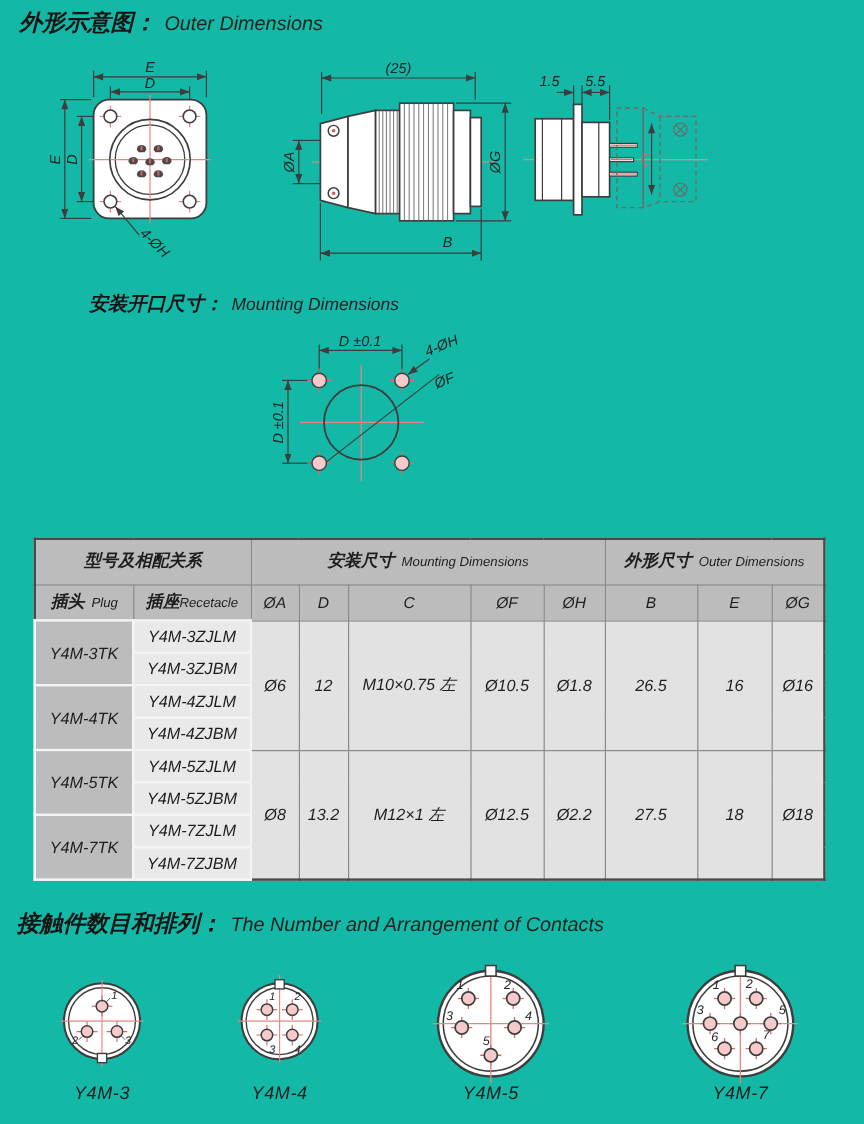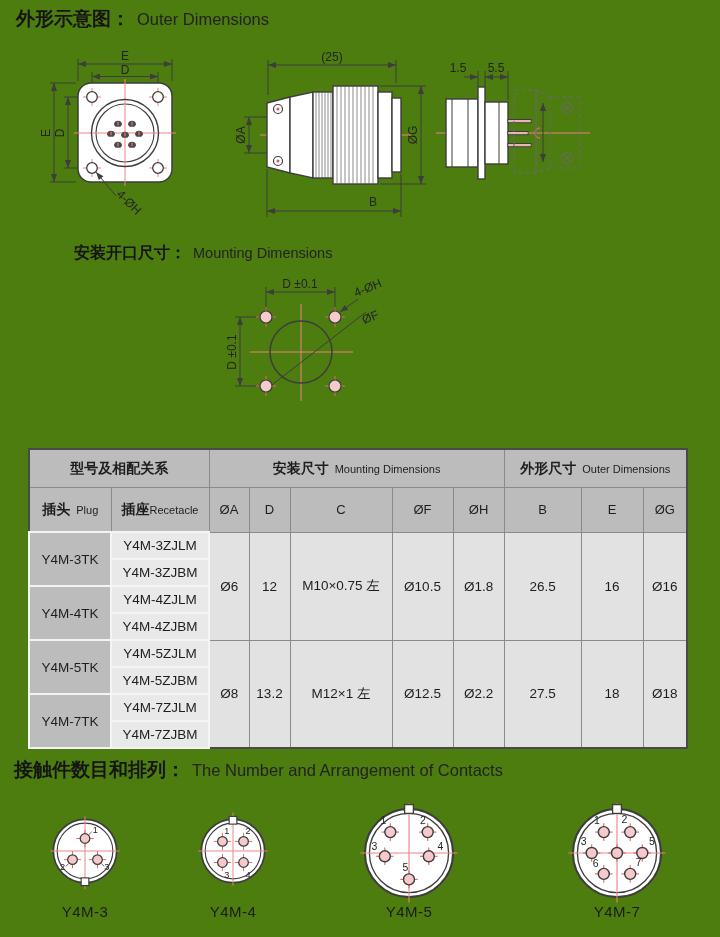--- a/index.html
+++ b/index.html
@@ -1,17 +1,17 @@
 <!DOCTYPE html>
 <html><head>
 <meta charset="utf-8">
 <style>
   html,body{margin:0;padding:0;background:#fff;}
-  .page{position:relative;width:720px;height:937px;background:#4d7c0f;overflow:hidden;
-        font-family:"Liberation Sans",sans-serif;color:#1c1c1c;}
+  .page{position:relative;width:720px;height:937px;background:#14b8a6;overflow:hidden;
+        font-family:"Liberation Sans",sans-serif;color:#1c1c1c;font-style:italic;}
   .title{position:absolute;display:flex;align-items:baseline;white-space:nowrap;}
   .title .zh{font-weight:bold;color:#151515;}
   .title .en{font-weight:normal;margin-left:7px;color:#232323;}
   .t-big .zh{font-size:19px;}
   .t-big .en{font-size:16.5px;}
   .t-mid .zh{font-size:16px;}
   .t-mid .en{font-size:14.5px;}
   svg{position:absolute;overflow:visible;}
   svg text{font-family:"Liberation Sans",sans-serif;fill:#242424;}
   .dimtxt{font-size:12px;}
@@ -24,21 +24,21 @@
   table.spec th,table.spec td{border:1px solid #8a8a8a;text-align:center;vertical-align:middle;
              padding:0;font-weight:normal;color:#1e1e1e;}
   .gh{background:#bcbcbc;}
   .pc{background:#bcbcbc;border:2px solid #f4f4f4 !important;font-size:13.5px;}
   .rc{background:#e9e9e9;border:2px solid #f4f4f4 !important;font-size:13.5px;margin-left:36px;}
   .dc{background:#e2e2e2;font-size:13.5px;}
   .h-zh{font-weight:bold;font-size:14px;}
   .h-en{font-size:11px;margin-left:6px;}
   .h-en2{font-size:11px;}
   .h-col{font-size:13px;}
-  .r1{height:38px;padding-left:24px;} .r2{height:45px;} .rb{height:27px;}
+  .r1{height:38px;padding-left:24px;} .r2{height:30px;} .rb{height:27px;}
 </style>
 </head>
 <body>
 
 <div class="page">
 
   <div class="title t-big" style="left:16px;top:6px">
     <span class="zh">外形示意图：</span>
     <span class="en">Outer Dimensions</span>
   </div>

